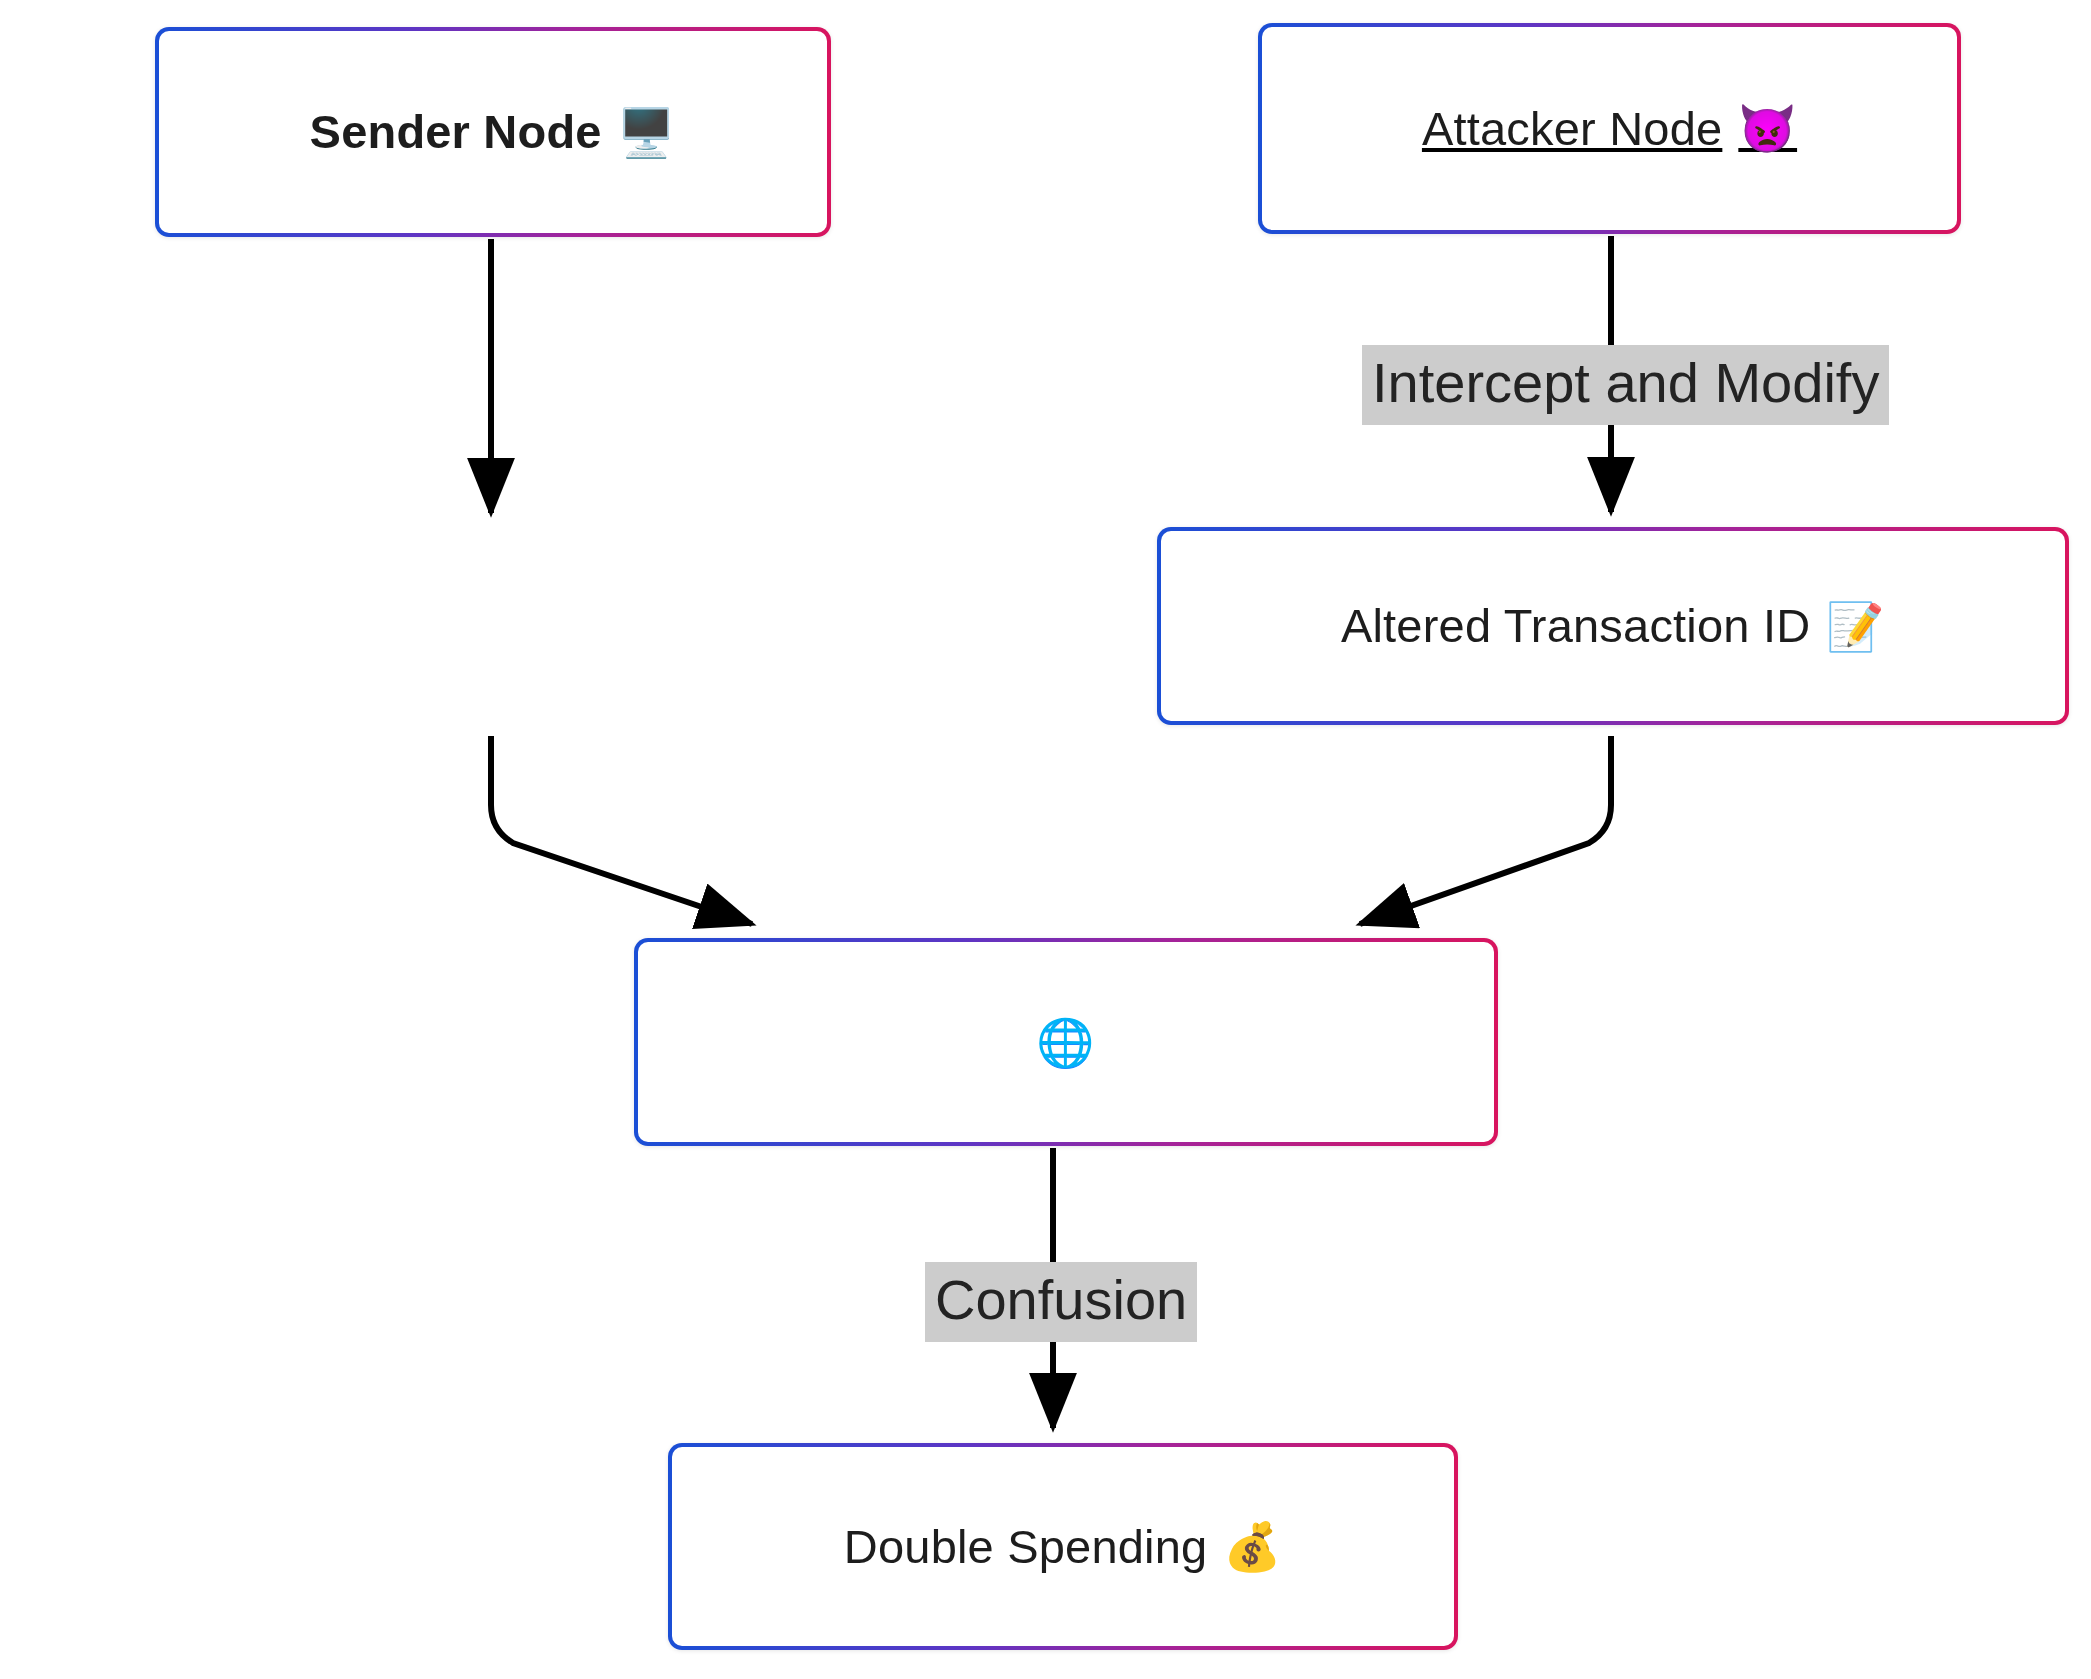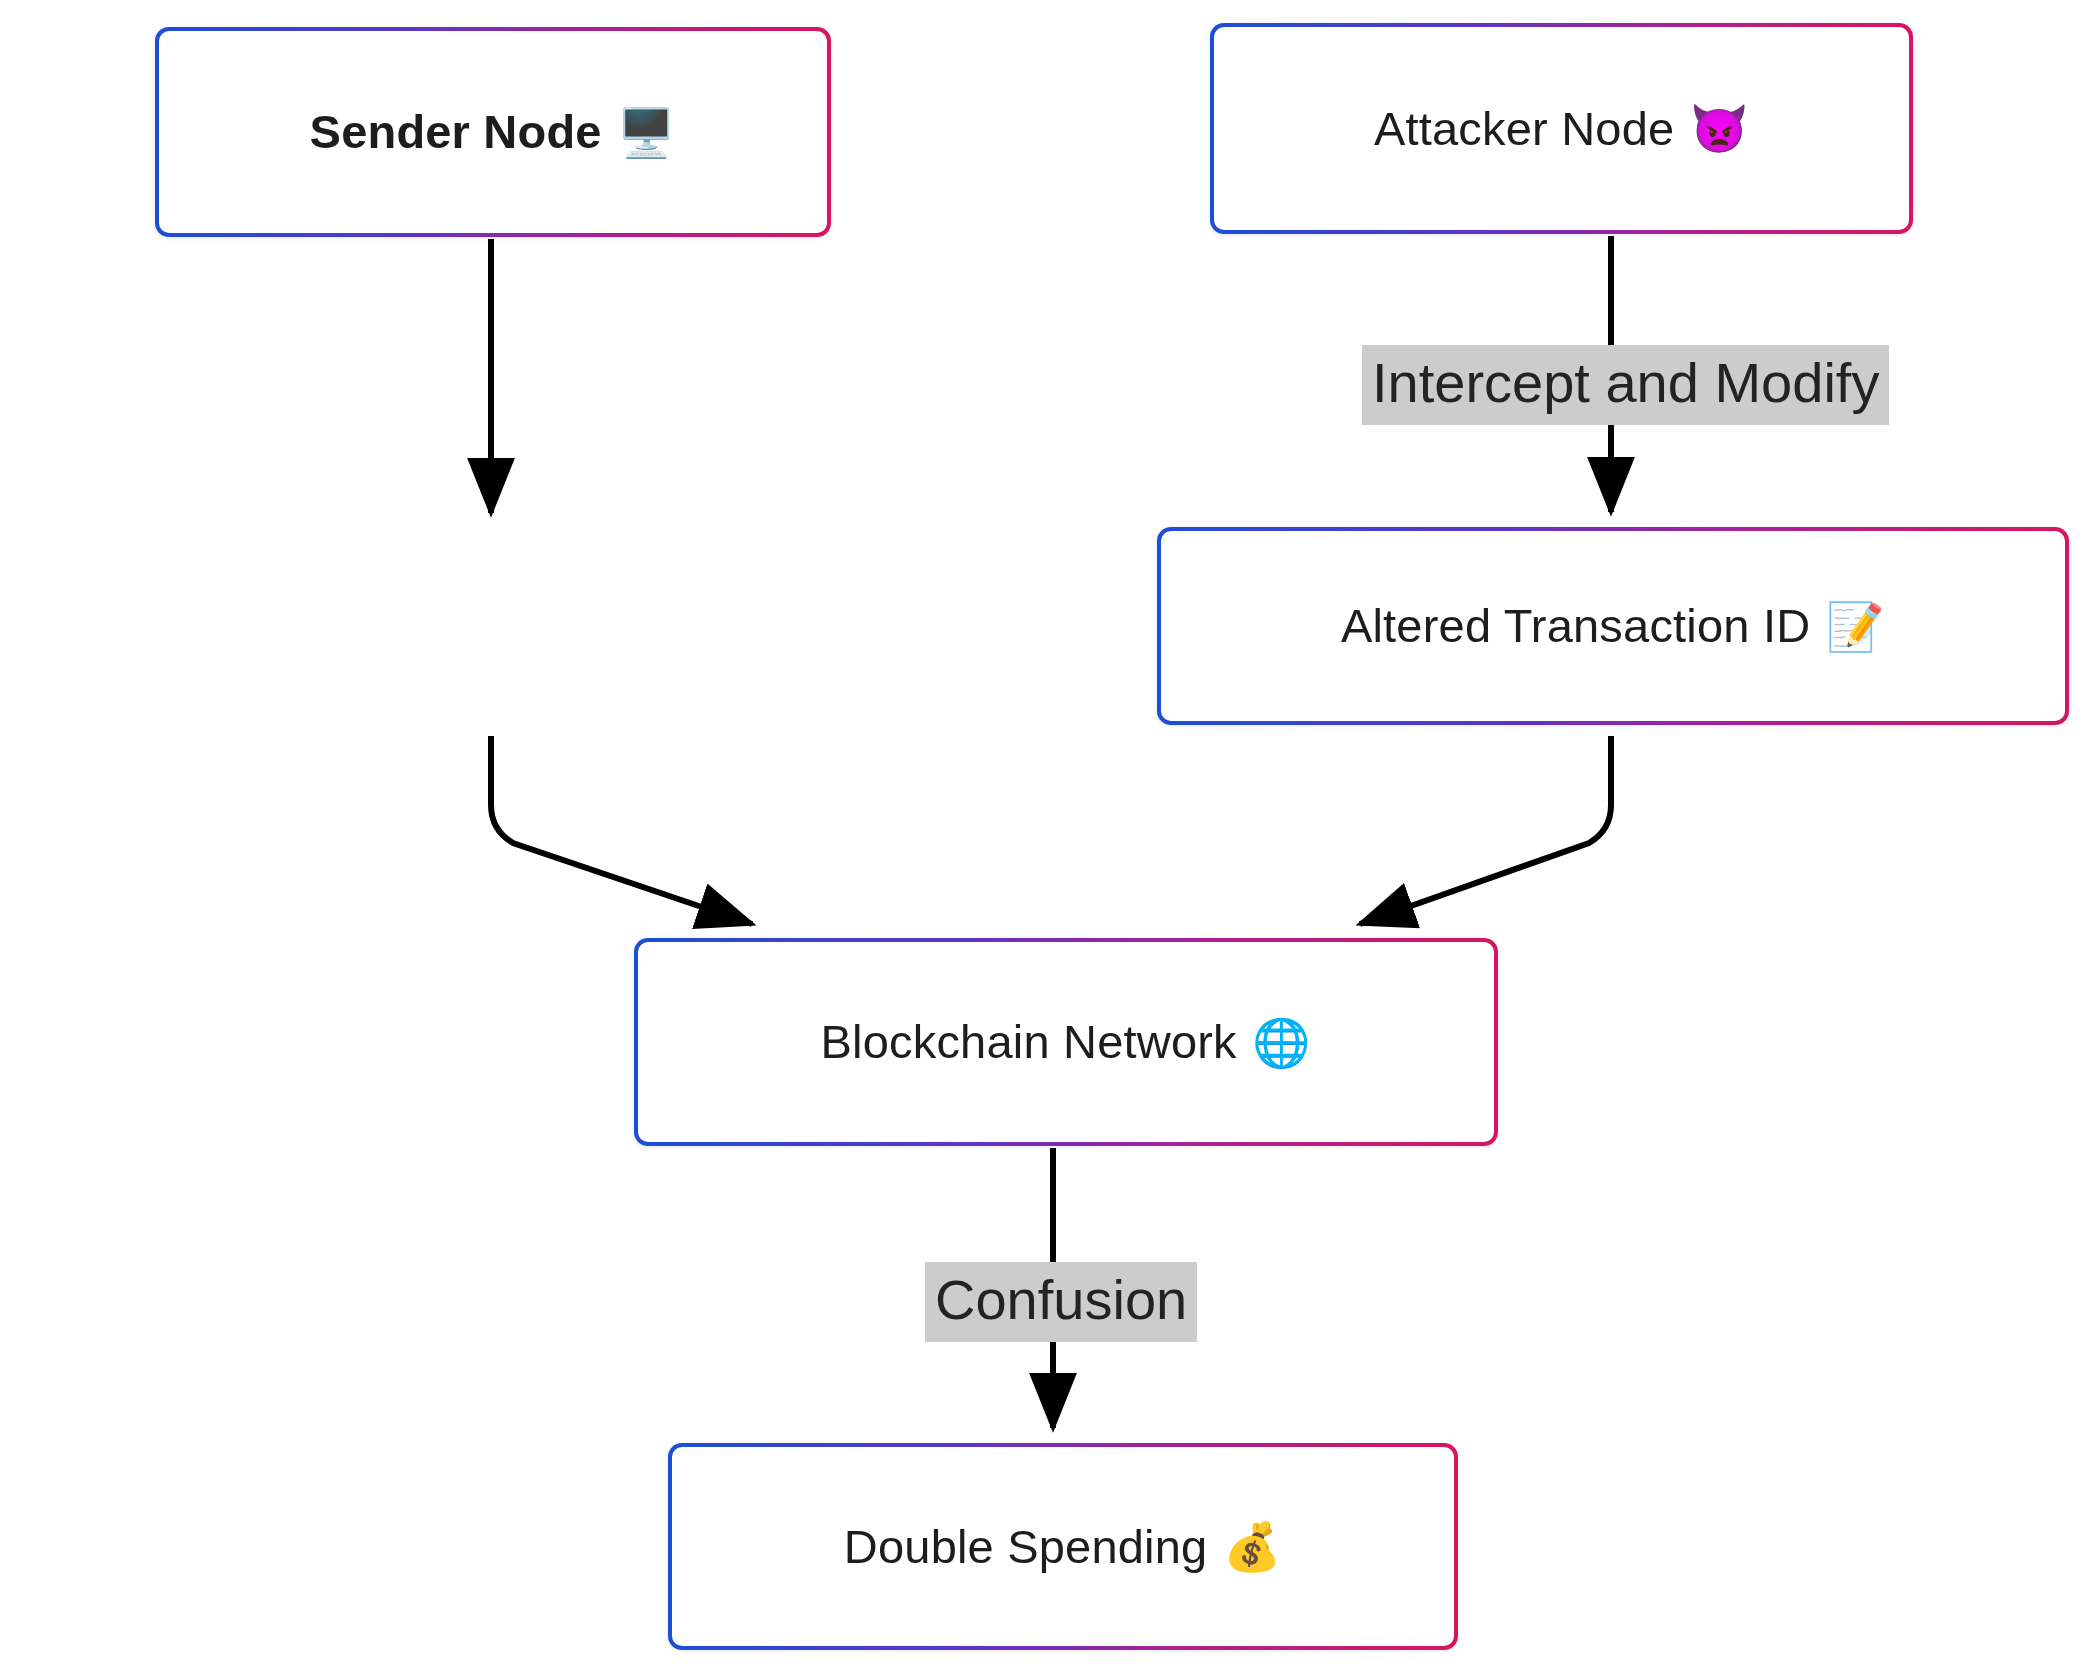--- a/index.html
+++ b/index.html
@@ -55,21 +55,21 @@
     align-items: center;
     gap: 16px;
   }
   .node-emoji {
     font-size: 47px;
     line-height: 1;
   }
 
   
   #node-sender            { left: 155px;  top: 27px;   width: 676px; height: 210px; font-weight: bold; }
-  #node-attacker          { left: 1210px; top: 23px;   width: 703px; height: 211px; }
+  #node-attacker          { left: 1258px; top: 23px;   width: 703px; height: 211px; text-decoration: underline; }
   #node-original-tx       { left: 33px;   top: 528px;  width: 943px; height: 206px; }
   #node-altered-tx        { left: 1157px; top: 527px;  width: 912px; height: 198px; }
   #node-blockchain        { left: 634px;  top: 938px;  width: 864px; height: 208px; }
   #node-double-spending   { left: 668px;  top: 1443px; width: 790px; height: 207px; }
 
   
   .edge-label {
     position: absolute;
     background: #cccccc;
     color: #232323;
@@ -121,21 +121,20 @@
 
   <div class="node" id="node-altered-tx">
     <div class="node-label">
       <span>Altered Transaction ID</span>
       <span class="node-emoji">📝</span>
     </div>
   </div>
 
   <div class="node" id="node-blockchain">
     <div class="node-label">
-      <span>Blockchain Network</span>
       <span class="node-emoji">🌐</span>
     </div>
   </div>
 
   <div class="node" id="node-double-spending">
     <div class="node-label">
       <span>Double Spending</span>
       <span class="node-emoji">💰</span>
     </div>
   </div>

